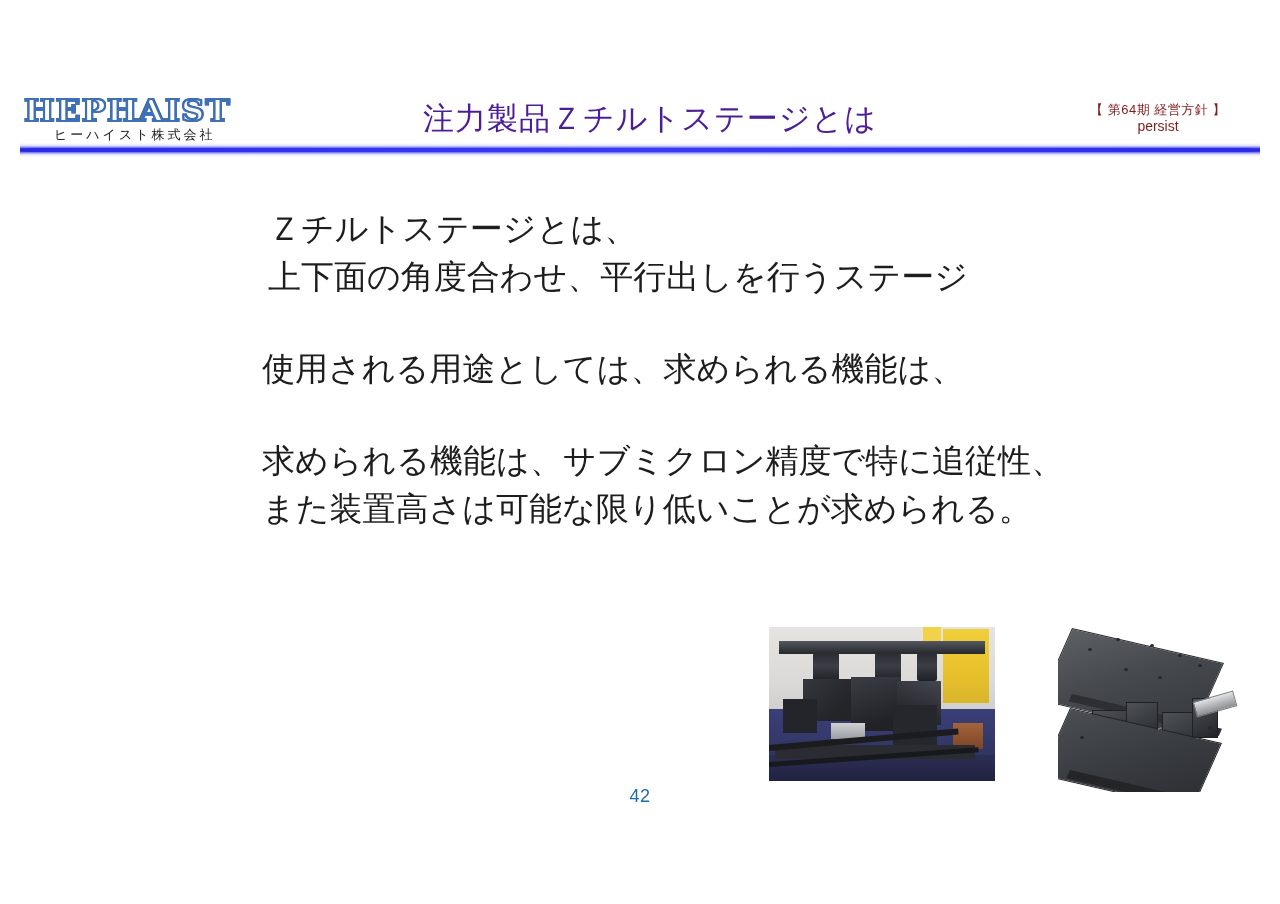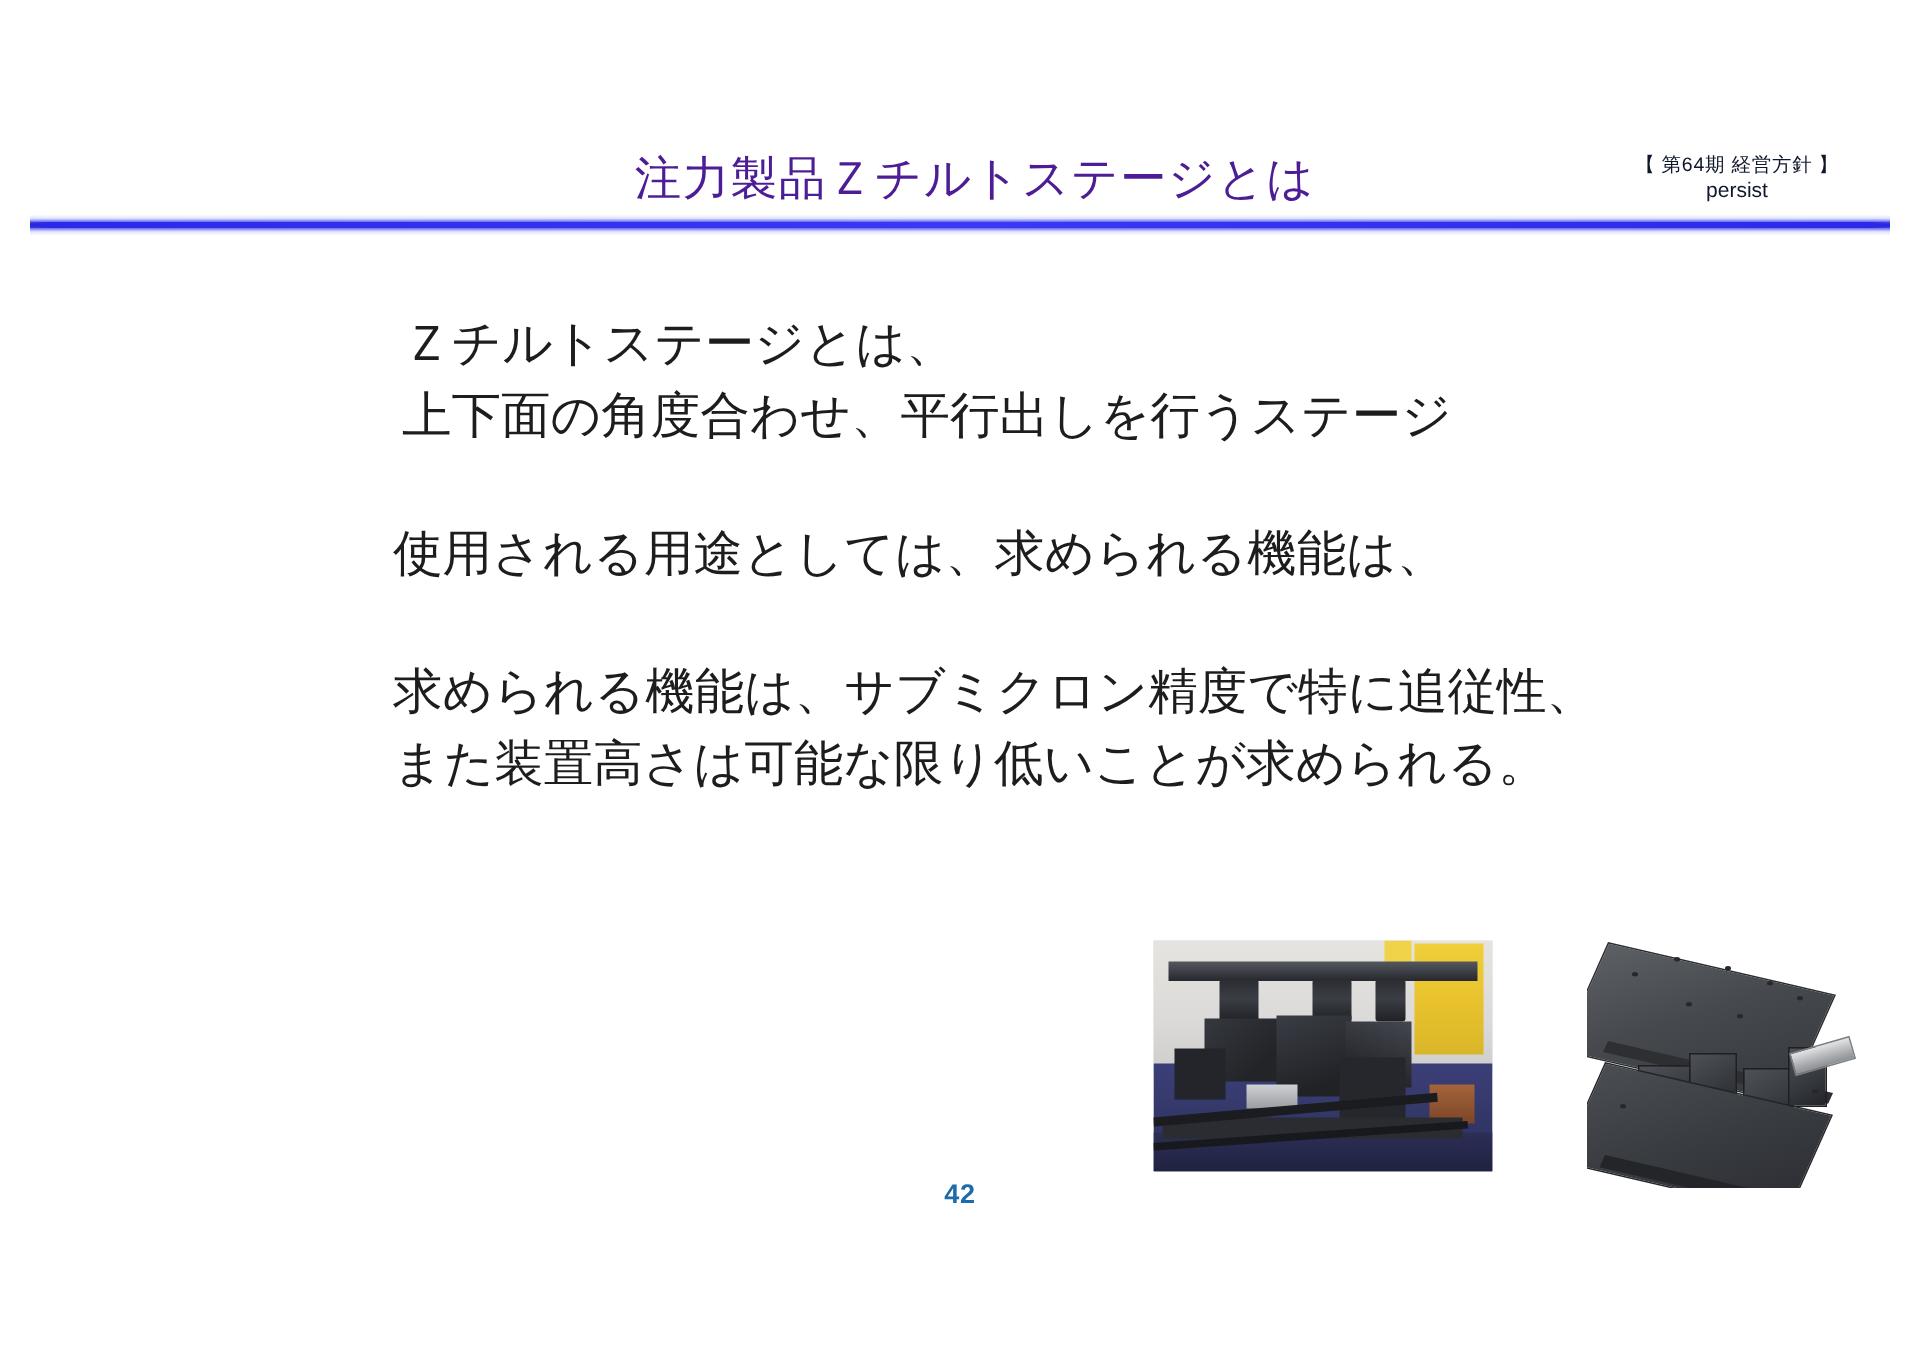--- a/index.html
+++ b/index.html
@@ -77,21 +77,21 @@
     line-height: 38px;
     white-space: nowrap;
   }
 
   .header-meta {
     position: absolute;
     right: 22px;
     top: 101px;
     width: 200px;
     text-align: center;
-    color: #0f172a;
+    color: #7f1d1d;
     line-height: 17px;
   }
   .header-meta .meta-term { font-size: 13px; letter-spacing: 0.5px; }
   .header-meta .meta-word { font-size: 14px; }
 
   .header-rule {
     position: absolute;
     left: 20px;
     top: 143px;
     width: 1240px;
@@ -285,32 +285,36 @@
   }
 
   
   .page-number {
     position: absolute;
     left: 0;
     top: 786px;
     width: 1280px;
     text-align: center;
     font-size: 18px;
-    font-weight: bold;
+    font-weight: normal;
     color: #1f6ba8;
     letter-spacing: 0.5px;
   }
 </style>
 </head>
 <body>
 
 <div class="slide">
 
   <div class="header">
 
+    <div class="logo-block">
+      <div class="logo-wordmark">HEPHAIST</div>
+      <div class="logo-sub">ヒーハイスト株式会社</div>
+    </div>
 
     <div class="header-title">注力製品Ｚチルトステージとは</div>
 
     <div class="header-meta">
       <div class="meta-term">【 第64期 経営方針 】</div>
       <div class="meta-word">persist</div>
     </div>
 
     <div class="header-rule"></div>
   </div>

